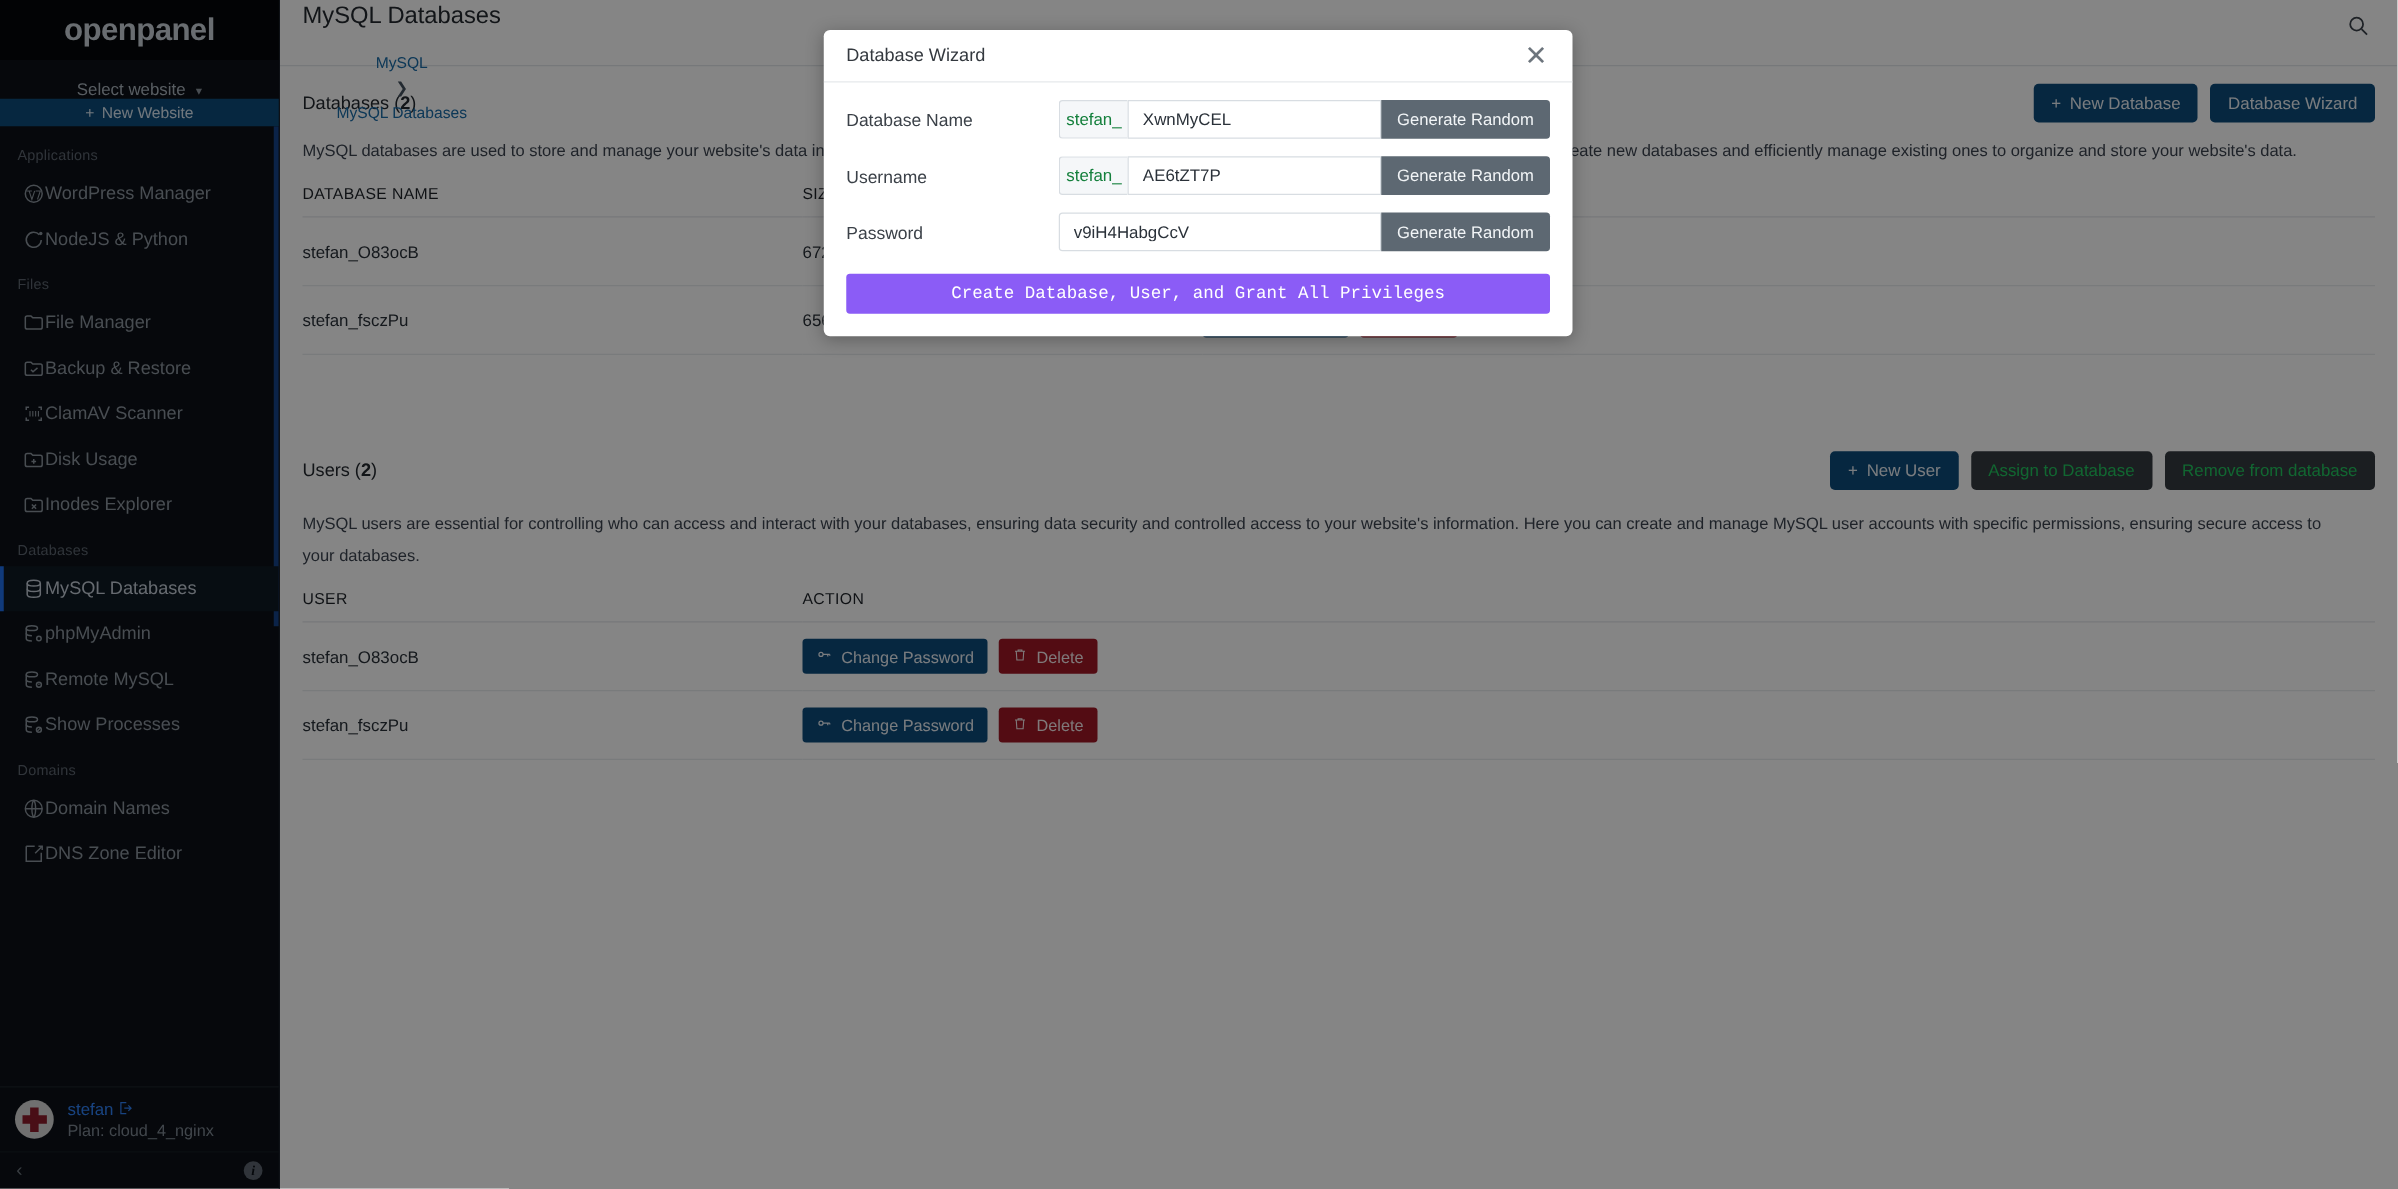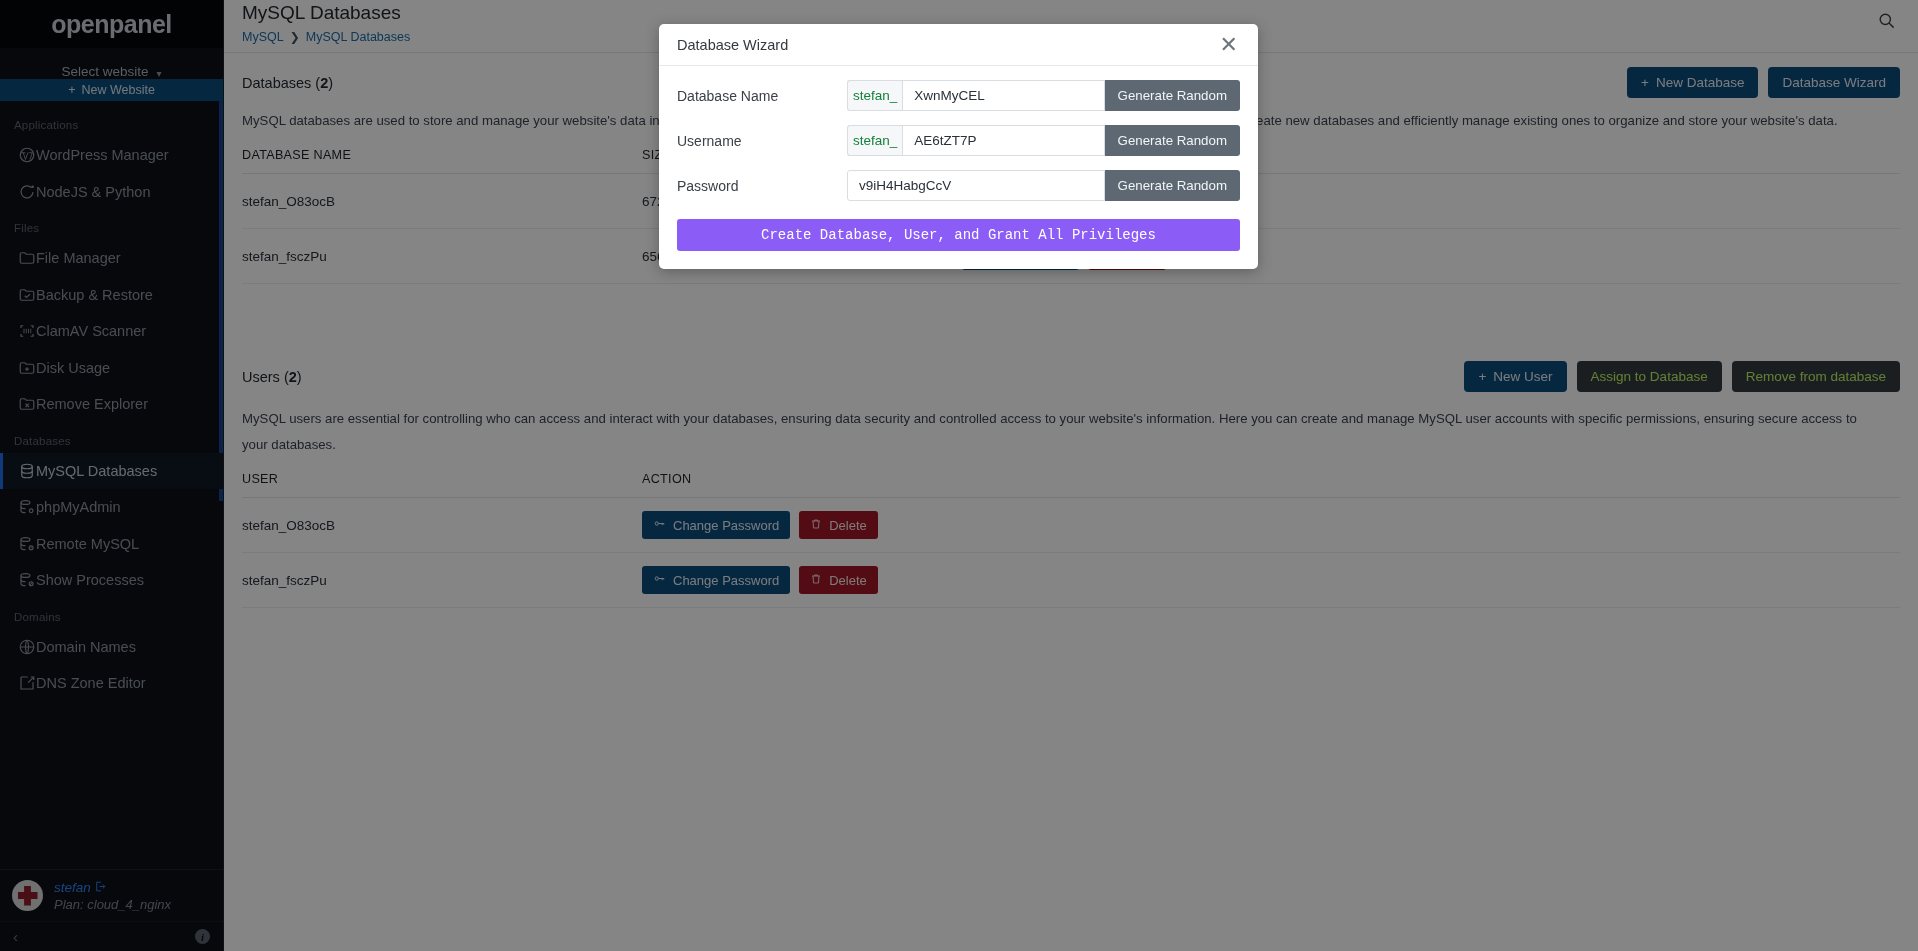--- a/index.html
+++ b/index.html
@@ -62,21 +62,21 @@
     font-weight: 500;
   }
   .nav-item .ico {
     width: 19px; height: 19px; display: inline-flex;
     align-items: center; justify-content: center; flex: 0 0 19px;
   }
   .nav-item .ico svg { width: 18px; height: 18px; display: block; }
   .sidebar-user {
     border-top: 1px solid #1b222b;
     display: flex; align-items: center; gap: 11px;
-    padding: 9px 12px; height: 52px; font-style: italic;
+    padding: 9px 12px; height: 52px;
   }
   .avatar {
     width: 31px; height: 31px; border-radius: 50%;
     background: #d6d6d6; position: relative; flex: 0 0 31px;
     display:flex; align-items:center; justify-content:center;
   }
   .avatar::after{
     content:""; width:20px; height:20px; background:#8c1c2b;
     clip-path: polygon(33% 0,67% 0,67% 33%,100% 33%,100% 67%,67% 67%,67% 100%,33% 100%,33% 67%,0 67%,0 33%,33% 33%);
   }
@@ -102,21 +102,21 @@
     position: absolute; left: 224px; top: 0;
     width: 1694px; height: 951px; background: #ffffff;
   }
   .topbar {
     height: 52px; display: flex; align-items: flex-start;
     justify-content: space-between; padding: 0 18px;
     position: relative;
   }
   .page-head { padding-top: 2px; }
   .page-title { font-size: 19px; color: #24292f; font-weight: 400; }
-  .breadcrumb { font-size: 12.5px; margin-top: 6px; color: #1a6ca8; display: flex; gap: 6px; align-items: center; }
+  .breadcrumb { font-size: 12.5px; margin-top: 19px; color: #1a6ca8; display: flex; gap: 6px; align-items: center; flex-direction: column; }
   .breadcrumb a { color: #1a6ca8; text-decoration: none; cursor: pointer; }
   .breadcrumb .sep { color: #44515e; font-size: 12px; }
   .search-btn {
     width: 28px; height: 28px; margin-top: 6px;
     display: flex; align-items: center; justify-content: center; cursor: pointer;
   }
   .search-btn svg { width: 19px; height: 19px; }
 
   .divider { height: 1px; background: #e3e6ea; }
 
@@ -128,21 +128,21 @@
   .section-title b { font-weight: 700; }
   .btn-row { display: flex; gap: 10px; }
   .btn {
     border: none; border-radius: 4px; cursor: pointer;
     font-size: 13.5px; padding: 0 14px; height: 31px;
     display: inline-flex; align-items: center; gap: 7px;
     font-family: "Liberation Sans", sans-serif;
     white-space: nowrap;
   }
   .btn-primary { background: #0d4c7c; color: #e9eef3; }
-  .btn-dark { background: #343a40; color: #bef264; }
+  .btn-dark { background: #343a40; color: #22c55e; }
   .btn-blue { background: #0d4c7c; color: #e9eef3; }
   .btn-danger { background: #a01725; color: #f3e9ea; }
   .btn-sm { height: 28px; font-size: 13px; padding: 0 11px; border-radius: 3px; }
 
   .descr {
     padding: 0 18px; font-size: 13.2px; color: #3c4450; line-height: 26px;
     max-width: 1660px;
   }
   .descr-users { padding-top: 4px; }
 
@@ -290,21 +290,21 @@
         </span>
         <span>Disk Usage</span>
       </div>
       <div class="nav-item">
         <span class="ico">
           <svg viewBox="0 0 24 24" fill="none" stroke="currentColor" stroke-width="1.6">
               <path d="M3 7a2 2 0 0 1 2-2h4l2 2h8a2 2 0 0 1 2 2v8a2 2 0 0 1-2 2H5a2 2 0 0 1-2-2z"></path>
               <path d="M10 11.5l4.5 4.5M14.5 11.5L10 16"></path>
             </svg>
         </span>
-        <span>Remove Explorer</span>
+        <span>Inodes Explorer</span>
       </div>
 
       <div class="nav-group-title">Databases</div>
       <div class="nav-item active">
         <span class="ico">
           <svg viewBox="0 0 24 24" fill="none" stroke="currentColor" stroke-width="1.6">
               <ellipse cx="12" cy="6" rx="7" ry="3"></ellipse>
               <path d="M5 6v12c0 1.7 3.1 3 7 3s7-1.3 7-3V6"></path>
               <path d="M5 12c0 1.7 3.1 3 7 3s7-1.3 7-3"></path>
             </svg>

